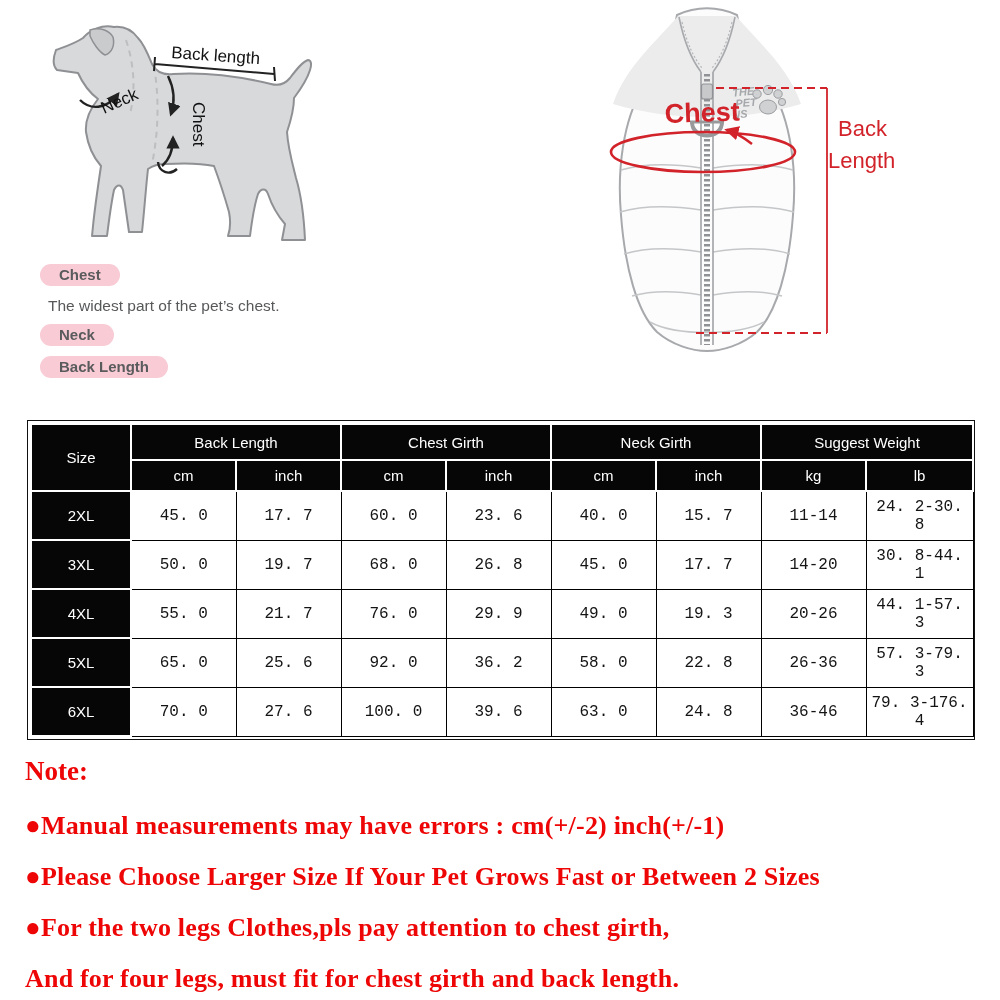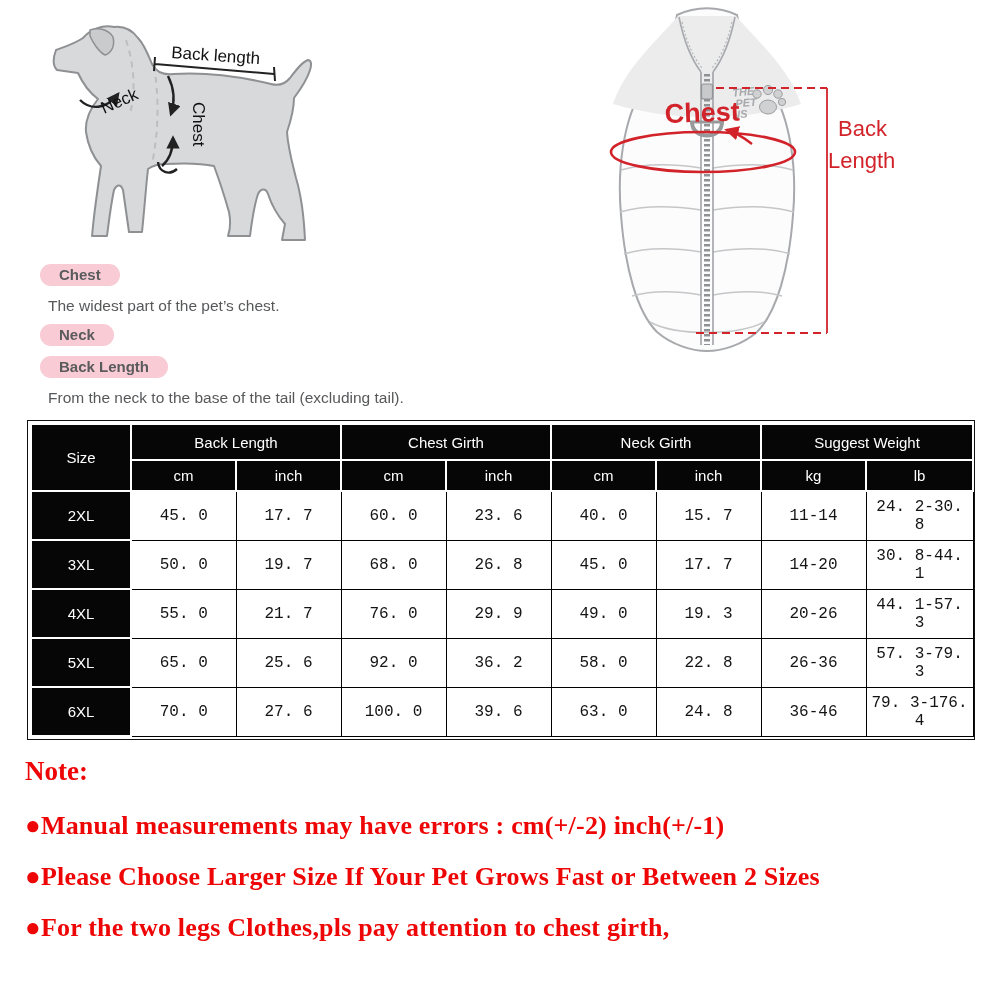--- a/index.html
+++ b/index.html
@@ -157,21 +157,20 @@
   <div id="definitions">
     <div class="def-block">
       <div class="def-pill">Chest</div>
       <p class="def-text">The widest part of the pet’s chest.</p>
     </div>
     <div class="def-block">
       <div class="def-pill">Neck</div>
     </div>
     <div class="def-block">
       <div class="def-pill">Back Length</div>
-      <p class="def-text">From the neck to the base of the tail (excluding tail).</p>
     </div>
   </div>
 
   <div id="table-wrap">
     <table id="size-table">
       <colgroup>
         <col style="width:100px">
           <col style="width:105px">
           <col style="width:105px">
         <col style="width:105px">
@@ -256,15 +255,16 @@
       </tr>
     </tbody>
       </table>
   </div>
 
   <div id="notes">
     <p id="note-heading">Note:</p>
     <p class="note-item">●Manual measurements may have errors : cm(+/-2)  inch(+/-1)</p>
     <p class="note-item">●Please Choose Larger Size If Your Pet Grows Fast or Between 2 Sizes</p>
     <p class="note-item">●For the two legs Clothes,pls pay attention to chest girth,</p>
+    <p class="note-item">And for four legs, must fit for chest girth and back length.</p>
   </div>
 
 </div>
 
 </body></html>

